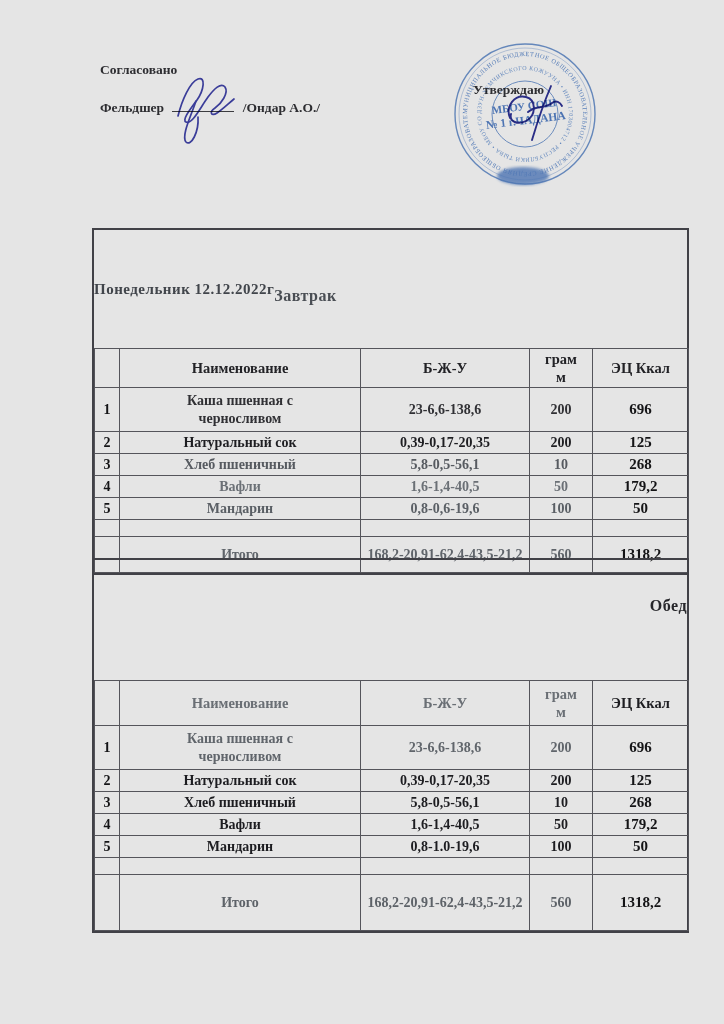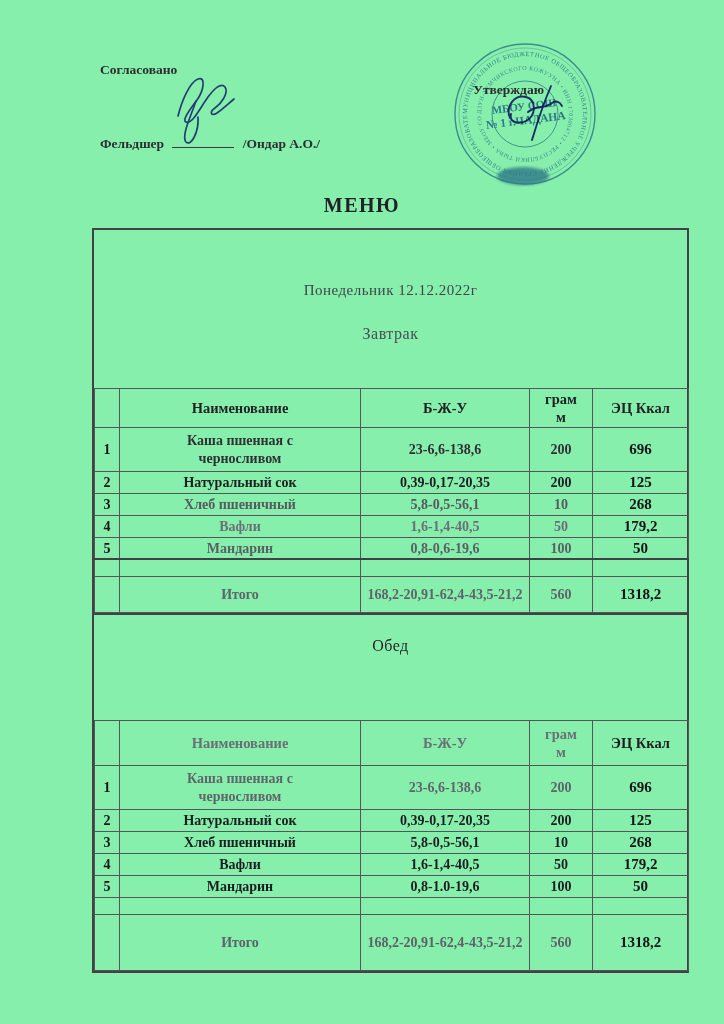--- a/index.html
+++ b/index.html
@@ -1,38 +1,38 @@
 <!DOCTYPE html>
 <html><head>
 <meta charset="utf-8">
 <style>
   html,body{margin:0;padding:0;background:#888;}
   .page{
     position:relative;width:724px;height:1024px;margin:0 auto;
-    background:#86efac;overflow:hidden;
+    background:#e5e5e5;overflow:hidden;
     font-family:"Liberation Serif","DejaVu Serif",serif;color:#222;
   }
   
   .approve-block{position:absolute;font-weight:bold;font-size:13.5px;color:#2d2d31;}
-  .role-line{white-space:nowrap;font-weight:bold;font-size:13.5px;color:#2d2d31;margin-top:36px;}
+  .role-line{white-space:nowrap;font-weight:bold;font-size:13.5px;color:#2d2d31;}
   .sig-underline{display:inline-block;width:62px;border-bottom:1.4px solid #3c3c40;height:12px;margin:0 5px;}
   .sig-svg{position:absolute;mix-blend-mode:multiply;}
   
   .stamp{position:absolute;left:450px;top:38px;mix-blend-mode:multiply;opacity:.95;}
   .stamp text{font-family:"Liberation Serif","DejaVu Serif",serif;}
   
   .menu-title{position:absolute;top:194px;left:0;width:724px;text-align:center;
     font-size:20px;font-weight:bold;letter-spacing:1.5px;color:#222226;}
   
   .menu-box{position:absolute;left:92px;width:597px;border:2px solid #414147;box-sizing:border-box;background:transparent;}
   #box-breakfast{top:228px;}
   #box-lunch{top:558px;}
-  .box-head{display:flex;flex-direction:column;align-items:center;font-weight:normal;margin-top:40px;}
+  .box-head{display:flex;align-items:center;font-weight:bold;}
   #box-breakfast .box-head{height:106px;}
-  #box-lunch .box-head{height:108px;justify-content:center;padding-bottom:16px;box-sizing:border-box;}
+  #box-lunch .box-head{height:108px;justify-content:flex-end;padding-bottom:16px;box-sizing:border-box;}
   .date-line{margin-top:12px;font-size:15px;letter-spacing:.5px;color:#41454b;}
   .meal-line{margin-top:26px;font-size:16px;letter-spacing:.5px;color:#4a4e54;}
   #box-lunch .meal-line{margin-top:0;font-size:16px;color:#26262a;}
   table{width:100%;border-collapse:collapse;table-layout:fixed;margin-top:12px;}
   th,td{border:1px solid #55555b;text-align:center;vertical-align:middle;
     font-weight:bold;padding:1px 2px;line-height:1.25;overflow:hidden;}
   thead th{font-size:14.5px;height:36px;}
   #box-lunch thead th{height:42px;}
   tr.item-row{height:22px;font-size:14px;}
   tr.first-row{height:44px;}
@@ -110,21 +110,20 @@
   </svg>
 
   <svg class="sig-svg" style="left:488px;top:82px;z-index:3;" width="100" height="64" viewBox="0 0 100 64">
     <g fill="none" stroke="#2e3296" stroke-width="1.9" stroke-linecap="round">
       <path d="M22 36 C17 24, 27 12, 38 15 C49 18, 48 34, 38 39 C30 43, 21 40, 23 32"></path>
       <path d="M63 4 C57 18, 50 38, 44 58"></path>
       <path d="M40 30 C48 23, 57 27, 64 21 C68 18, 72 20, 74 24"></path>
     </g>
   </svg>
 
-  <div class="menu-title">МЕНЮ</div>
 
   <div class="menu-box" id="box-breakfast">
     <div class="box-head">
       <div class="date-line">Понедельник 12.12.2022г</div>
       <div class="meal-line">Завтрак</div>
     </div>
     <table>
       <colgroup>
           <col style="width:25px">
           <col style="width:241px">

